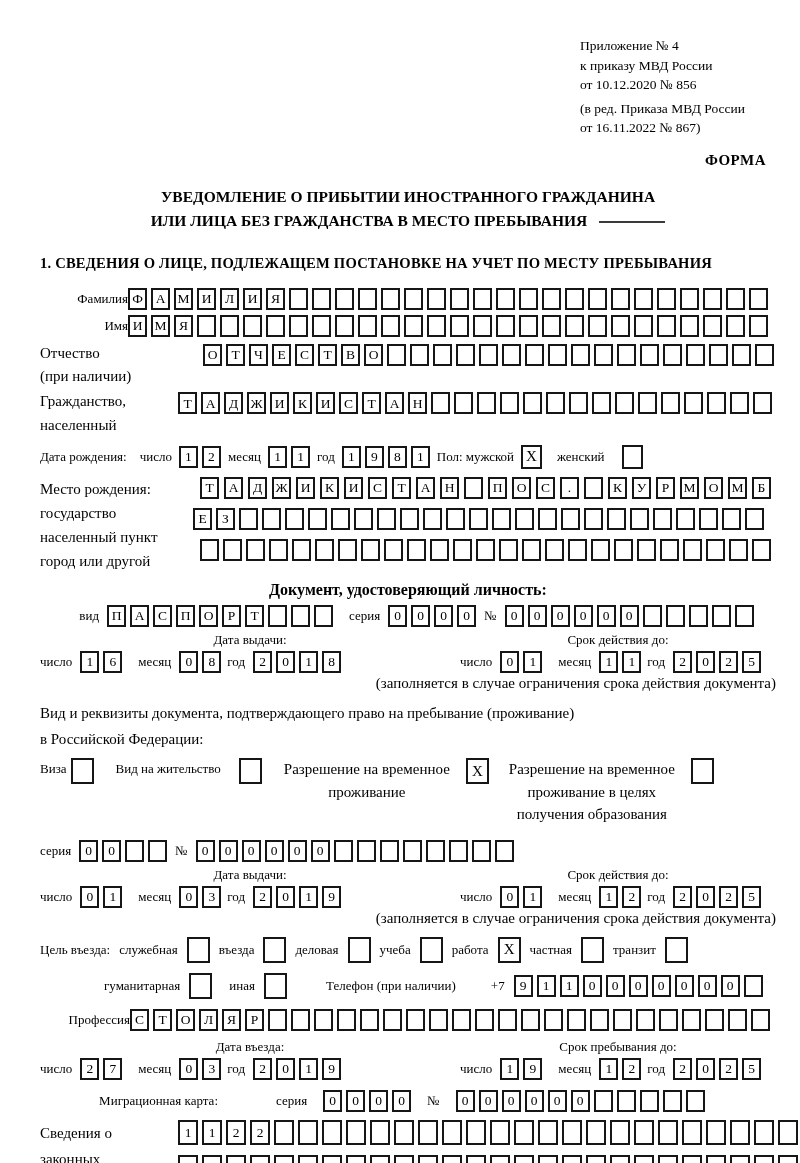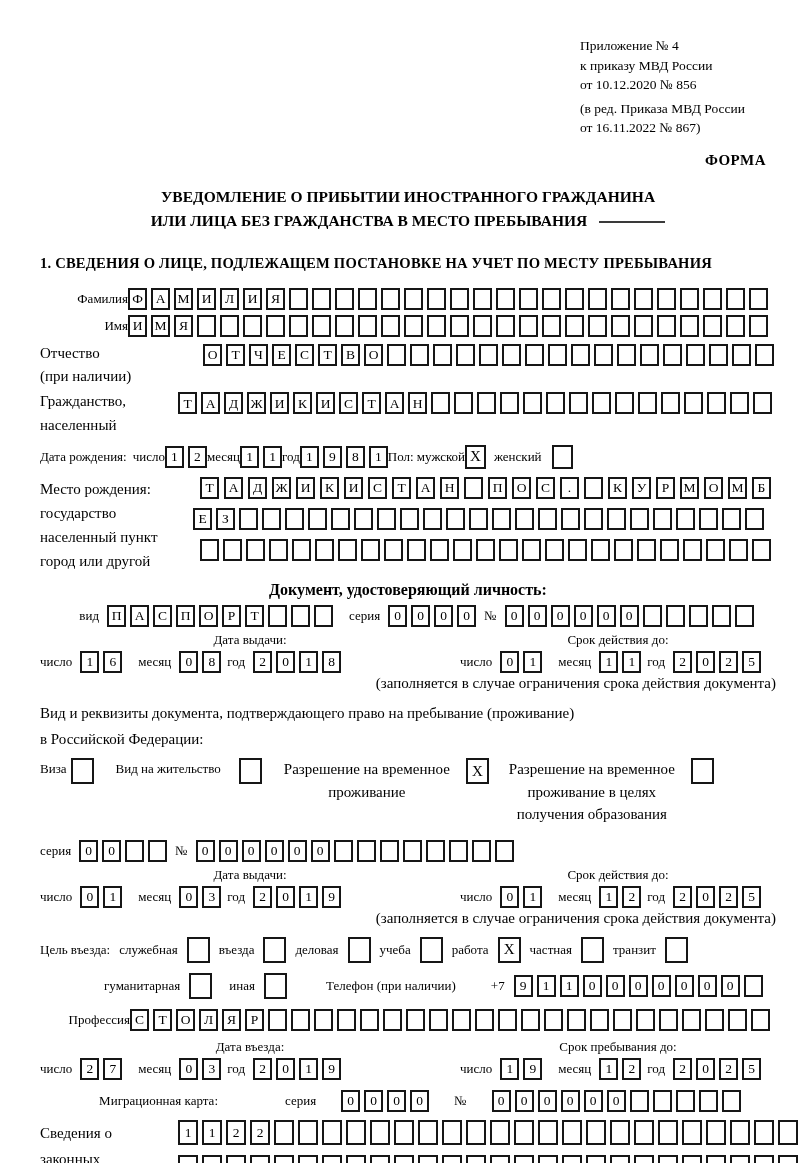--- a/index.html
+++ b/index.html
@@ -207,21 +207,21 @@
         <span class="cell"></span>
         <span class="cell"></span>
         <span class="cell"></span>
         <span class="cell"></span>
         <span class="cell"></span>
         <span class="cell"></span>
         <span class="cell"></span>
       </span>
   </div>
 
-  <div class="row" style="margin-bottom:8px;">
+  <div class="row" style="gap:7px; margin-bottom:8px;">
     <span class="lbl">Дата рождения:</span>
     <span class="lbl" style="margin-left:6px;">число</span>
     <span class="cg">
         <span class="cell">1</span>
         <span class="cell">2</span>
       </span>
     <span class="lbl">месяц</span>
     <span class="cg">
         <span class="cell">1</span>
         <span class="cell">1</span>
@@ -619,21 +619,21 @@
       <span class="lbl">год</span>
         <span class="cg">
           <span class="cell">2</span>
           <span class="cell">0</span>
           <span class="cell">2</span>
           <span class="cell">5</span>
         </span>
     </span>
   </div>
 
-  <div class="row" style="gap:25px; margin-top:10px;">
+  <div class="row" style="gap:16px; margin-top:10px;">
     <span class="lbl" style="flex:0 0 178px;">Миграционная карта:</span>
     <span class="lbl" style="margin-left:42px;">серия</span>
     <span class="cg">
         <span class="cell">0</span>
         <span class="cell">0</span>
         <span class="cell">0</span>
         <span class="cell">0</span>
       </span>
     <span class="lbl">№</span>
     <span class="cg">

